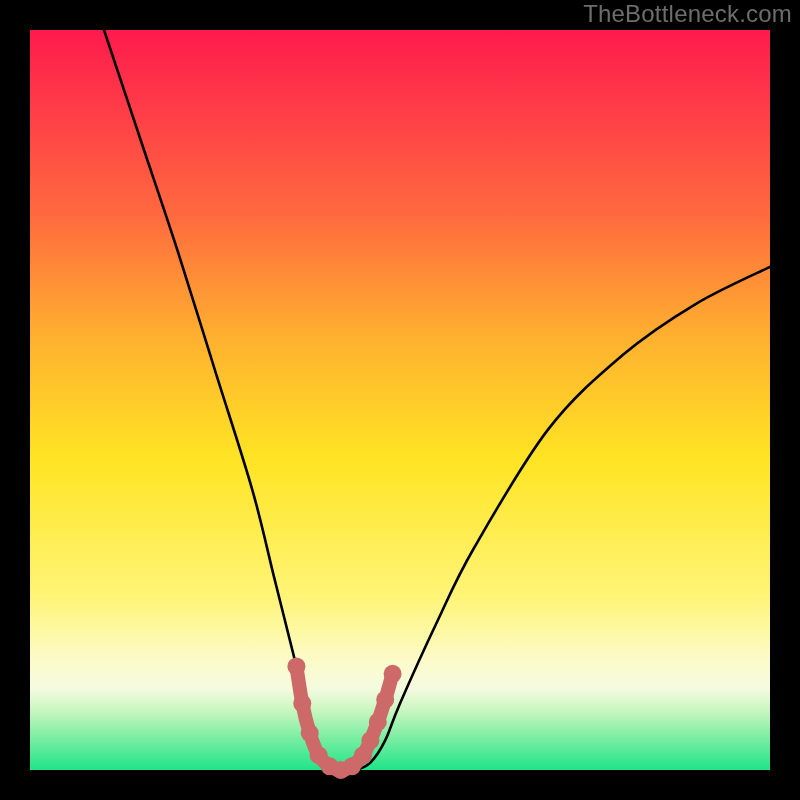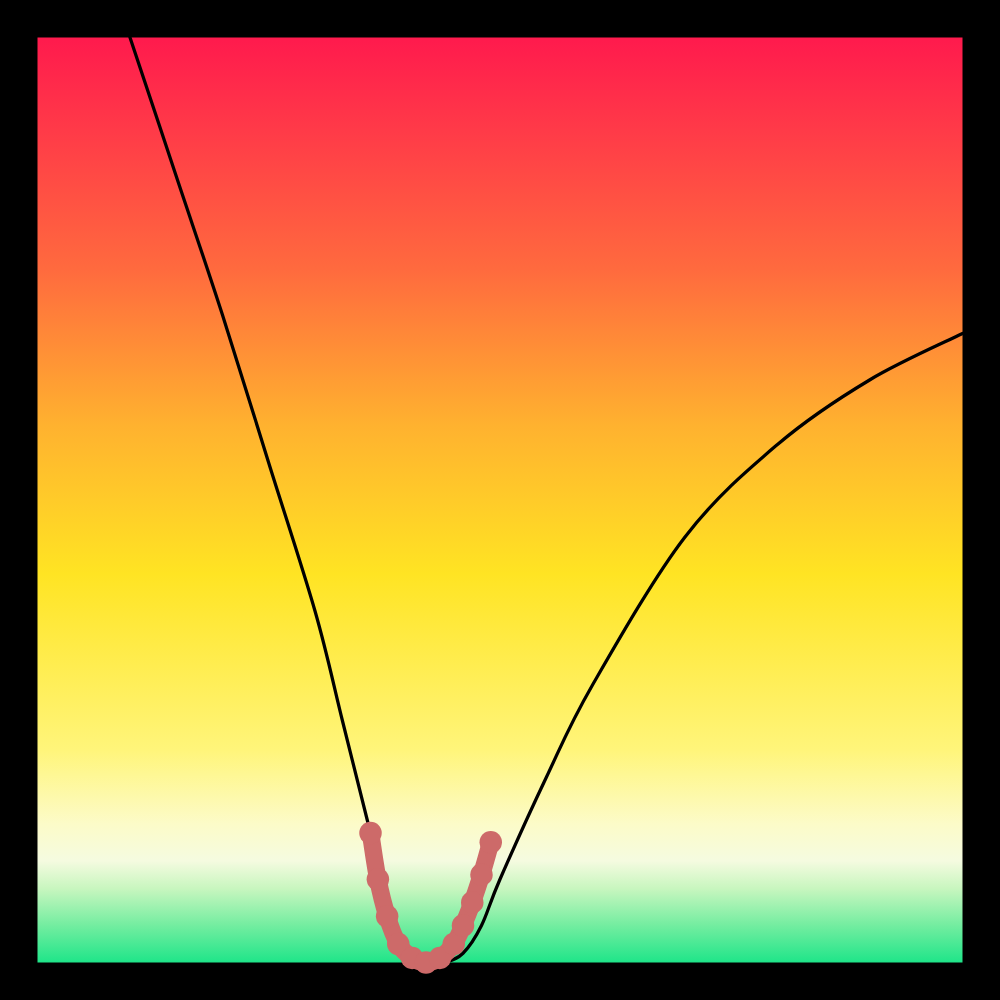--- a/index.html
+++ b/index.html
@@ -56,20 +56,21 @@
     top: 0;
     width: 740px;
     height: 740px;
     overflow: visible;
   }
 </style>
 </head>
 <body>
 
 <div class="frame">
+  <div class="watermark">TheBottleneck.com</div>
   <div class="plot-area">
     <svg class="curve" viewBox="0 0 740 740">
       <path d="M 74.0 0.0 C 80.2 18.5, 98.7 74.0, 111.0 111.0 C 123.3 148.0, 135.7 183.8, 148.0 222.0 C 160.3 260.2, 172.7 300.9, 185.0 340.4 C 197.3 379.9, 212.1 424.3, 222.0 458.8 C 231.9 493.3, 236.8 518.0, 244.2 547.6 C 251.6 577.2, 260.2 611.7, 266.4 636.4 C 272.6 661.1, 276.3 679.6, 281.2 695.6 C 286.1 711.6, 291.1 725.2, 296.0 732.6 C 300.9 740.0, 305.9 738.8, 310.8 740.0 C 315.7 741.2, 320.7 741.2, 325.6 740.0 C 330.5 738.8, 335.5 737.5, 340.4 732.6 C 345.3 727.7, 350.3 720.3, 355.2 710.4 C 360.1 700.5, 361.4 693.1, 370.0 673.4 C 378.6 653.7, 394.7 617.9, 407.0 592.0 C 419.3 566.1, 425.5 550.1, 444.0 518.0 C 462.5 485.9, 493.3 431.7, 518.0 399.6 C 542.7 367.5, 567.3 346.6, 592.0 325.6 C 616.7 304.6, 641.3 288.6, 666.0 273.8 C 690.7 259.0, 727.7 243.0, 740.0 236.8" fill="none" stroke="#000000" stroke-width="2.6" stroke-linecap="round"></path>
       <path d="M 266.4 636.4 C 267.4 642.6, 270.1 662.3, 272.3 673.4 C 274.5 684.5, 277.0 694.4, 279.7 703.0 C 282.4 711.6, 285.3 719.7, 288.6 725.2 C 291.9 730.8, 296.0 733.8, 299.7 736.3 C 303.4 738.8, 307.1 740.0, 310.8 740.0 C 314.5 740.0, 318.2 738.8, 321.9 736.3 C 325.6 733.8, 329.9 729.5, 333.0 725.2 C 336.1 720.9, 337.9 716.0, 340.4 710.4 C 342.9 704.8, 345.3 698.7, 347.8 691.9 C 350.3 685.1, 352.7 677.7, 355.2 669.7 C 357.7 661.7, 361.4 648.1, 362.6 643.8" fill="none" stroke="#cd6a69" stroke-width="14" stroke-linecap="round" stroke-linejoin="round"></path>
       <g>
           <circle cx="266.4" cy="636.4" r="9" fill="#cd6a69"></circle>
           <circle cx="272.3" cy="673.4" r="9" fill="#cd6a69"></circle>
           <circle cx="279.7" cy="703.0" r="9" fill="#cd6a69"></circle>
           <circle cx="288.6" cy="725.2" r="9" fill="#cd6a69"></circle>
           <circle cx="299.7" cy="736.3" r="9" fill="#cd6a69"></circle>

